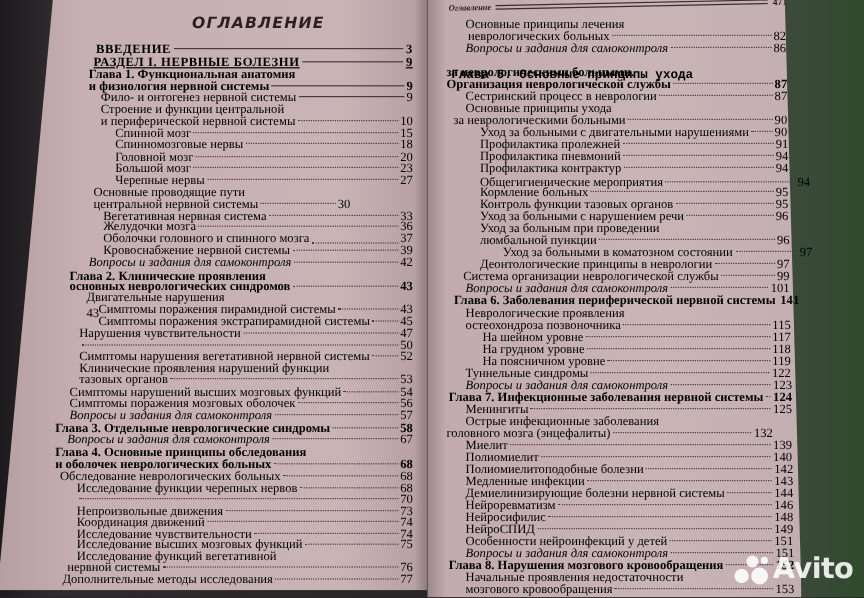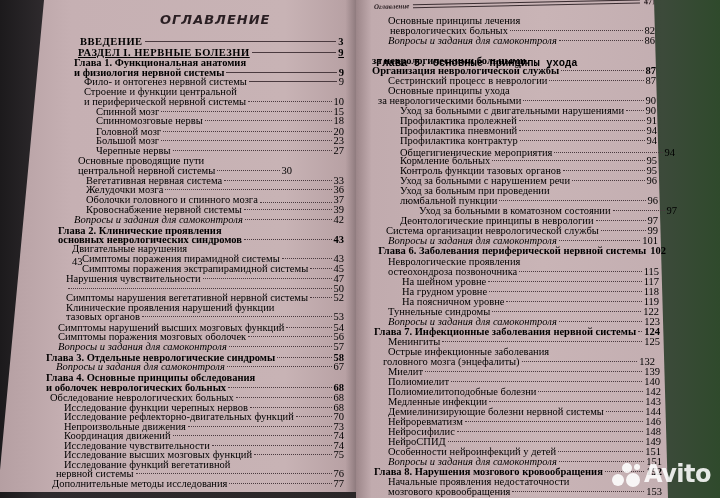--- a/index.html
+++ b/index.html
@@ -250,21 +250,20 @@
       <span class="t">Обследование неврологических больных</span>
       <span class="d"></span>
       <span class="p">68</span>
     </div>
     <div class="entry " style="left: 64px; top: 402px; width: 280px;">
       <span class="t">Исследование функции черепных нервов</span>
       <span class="d"></span>
       <span class="p">68</span>
     </div>
     <div class="entry " style="left: 64px; top: 411px; width: 280px;">
-      <span class="t">Исследование рефлекторно-двигательных функций</span>
       <span class="d"></span>
       <span class="p">70</span>
     </div>
     <div class="entry " style="left: 64px; top: 421px; width: 280px;">
       <span class="t">Непроизвольные движения</span>
       <span class="d"></span>
       <span class="p">73</span>
     </div>
     <div class="entry " style="left: 64px; top: 430px; width: 280px;">
       <span class="t">Координация движений</span>
@@ -397,21 +396,21 @@
       <span class="p">99</span>
     </div>
     <div class="entry italic" style="left: 388px; top: 235px; width: 270px;">
       <span class="t">Вопросы и задания для самоконтроля</span>
       <span class="d"></span>
       <span class="p">101</span>
     </div>
     <div class="entry bold" style="left: 382px; top: 245px; width: 284px; justify-content: flex-end;">
       <span class="t">Глава 6. Заболевания периферической нервной системы</span>
       <span class="d"></span>
-      <span class="p">102</span>
+      <span class="p">141</span>
     </div>
     <div class="entry " style="left: 388px; top: 256px; width: 271px;">
       <span class="t">Неврологические проявления</span>
     </div>
     <div class="entry " style="left: 388px; top: 266px; width: 271px;">
       <span class="t">остеохондроза позвоночника</span>
       <span class="d"></span>
       <span class="p">115</span>
     </div>
     <div class="entry " style="left: 402px; top: 276px; width: 257px;">
@@ -445,21 +444,21 @@
       <span class="p">124</span>
     </div>
     <div class="entry " style="left: 388px; top: 336px; width: 272px;">
       <span class="t">Менингиты</span>
       <span class="d"></span>
       <span class="p">125</span>
     </div>
     <div class="entry " style="left: 388px; top: 346px; width: 272px;">
       <span class="t">Острые инфекционные заболевания</span>
     </div>
-    <div class="entry " style="left: 383px; top: 356px; width: 272px;">
+    <div class="entry " style="left: 372px; top: 356px; width: 272px;">
       <span class="t">головного мозга (энцефалиты)</span>
       <span class="d"></span>
       <span class="p">132</span>
     </div>
     <div class="entry " style="left: 388px; top: 366px; width: 272px;">
       <span class="t">Миелит</span>
       <span class="d"></span>
       <span class="p">139</span>
     </div>
     <div class="entry " style="left: 388px; top: 376px; width: 272px;">

